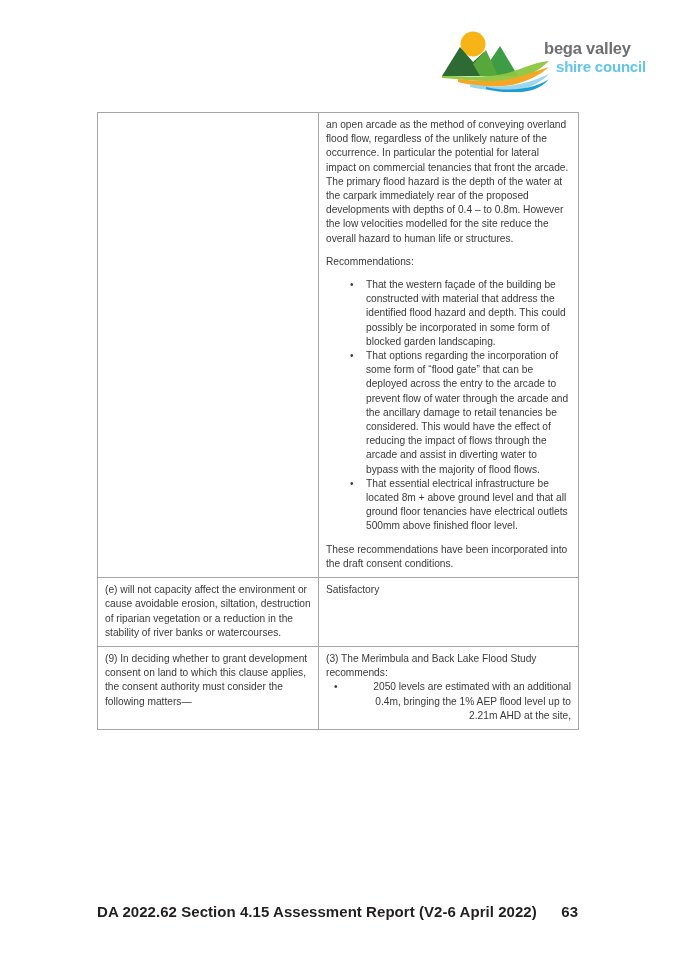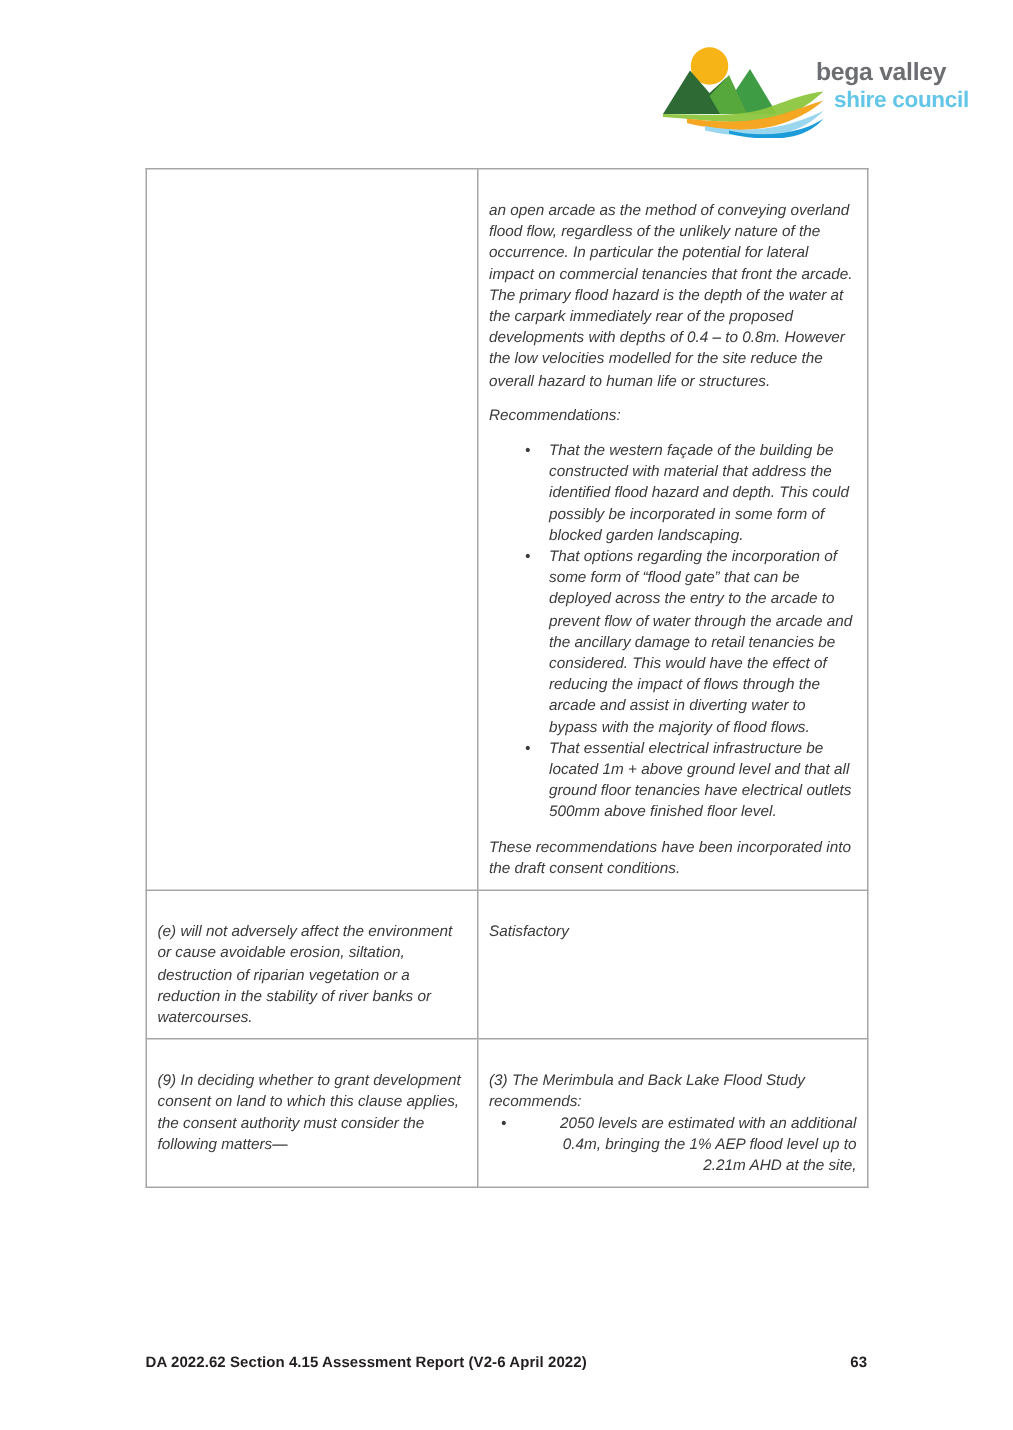--- a/index.html
+++ b/index.html
@@ -68,25 +68,24 @@
     position: absolute;
     left: 97px;
     top: 112px;
     width: 481px;
     border-collapse: collapse;
     table-layout: fixed;
   }
   .doc-table td {
     border: 1px solid #a6a6a6;
     vertical-align: top;
-    padding: 21px 7px 6px 7px;
+    padding: 5px 7px 6px 7px;
     font-size: 10.2px;
     line-height: 14.2px;
     color: #3a3a3a;
-    font-style: italic;
   }
   .col-left  { width: 221px; }
   .col-right { width: 260px; }
 
   .cell-empty {
     border-left: 1px solid #a6a6a6;
     border-top: 1px solid #a6a6a6;
     border-bottom: 1px solid #a6a6a6;
     border-right: 1px solid #a6a6a6;
   }
@@ -141,21 +140,21 @@
     color: #3a3a3a;
   }
 
   
   .footer {
     position: absolute;
     left: 97px;
     top: 903px;
     width: 481px;
     height: 16px;
-    font-size: 10px;
+    font-size: 15px;
     font-weight: bold;
     color: #231f20;
   }
   .footer-left {
     position: absolute;
     left: 0;
     top: 0;
     letter-spacing: 0.05px;
   }
   .footer-right {
@@ -198,31 +197,31 @@
       <tr>
         <td class="cell-empty">
           <span></span>
         </td>
         <td>
           <p class="para">an open arcade as the method of conveying overland flood flow, regardless of the unlikely nature of the occurrence. In particular the potential for lateral impact on commercial tenancies that front the arcade. The primary flood hazard is the depth of the water at the carpark immediately rear of the proposed developments with depths of 0.4 – to 0.8m. However the low velocities modelled for the site reduce the overall hazard to human life or structures.</p>
           <p class="para">Recommendations:</p>
           <ul class="bullets">
             <li>That the western façade of the building be constructed with material that address the identified flood hazard and depth. This could possibly be incorporated in some form of blocked garden landscaping.</li>
             <li>That options regarding the incorporation of some form of “flood gate” that can be deployed across the entry to the arcade to prevent flow of water through the arcade and the ancillary damage to retail tenancies be considered. This would have the effect of reducing the impact of flows through the arcade and assist in diverting water to bypass with the majority of flood flows.</li>
-            <li>That essential electrical infrastructure be located 1m + above ground level and that all ground floor tenancies have electrical outlets 500mm above finished floor level.</li>
+            <li>That essential electrical infrastructure be located 8m + above ground level and that all ground floor tenancies have electrical outlets 500mm above finished floor level.</li>
           </ul>
           <p class="para">These recommendations have been incorporated into the draft consent conditions.</p>
         </td>
       </tr>
 
 
 
       <tr>
         <td>
-          <p class="tight">(e)  will not adversely affect the environment or cause avoidable erosion, siltation, destruction of riparian vegetation or a reduction in the stability of river banks or watercourses.</p>
+          <p class="tight">(e)  will not capacity affect the environment or cause avoidable erosion, siltation, destruction of riparian vegetation or a reduction in the stability of river banks or watercourses.</p>
         </td>
         <td>
           <p class="tight">Satisfactory</p>
         </td>
       </tr>
 
       <tr>
         <td>
           <p class="tight">(9)  In deciding whether to grant development consent on land to which this clause applies, the consent authority must consider the following matters—</p>
         </td>

